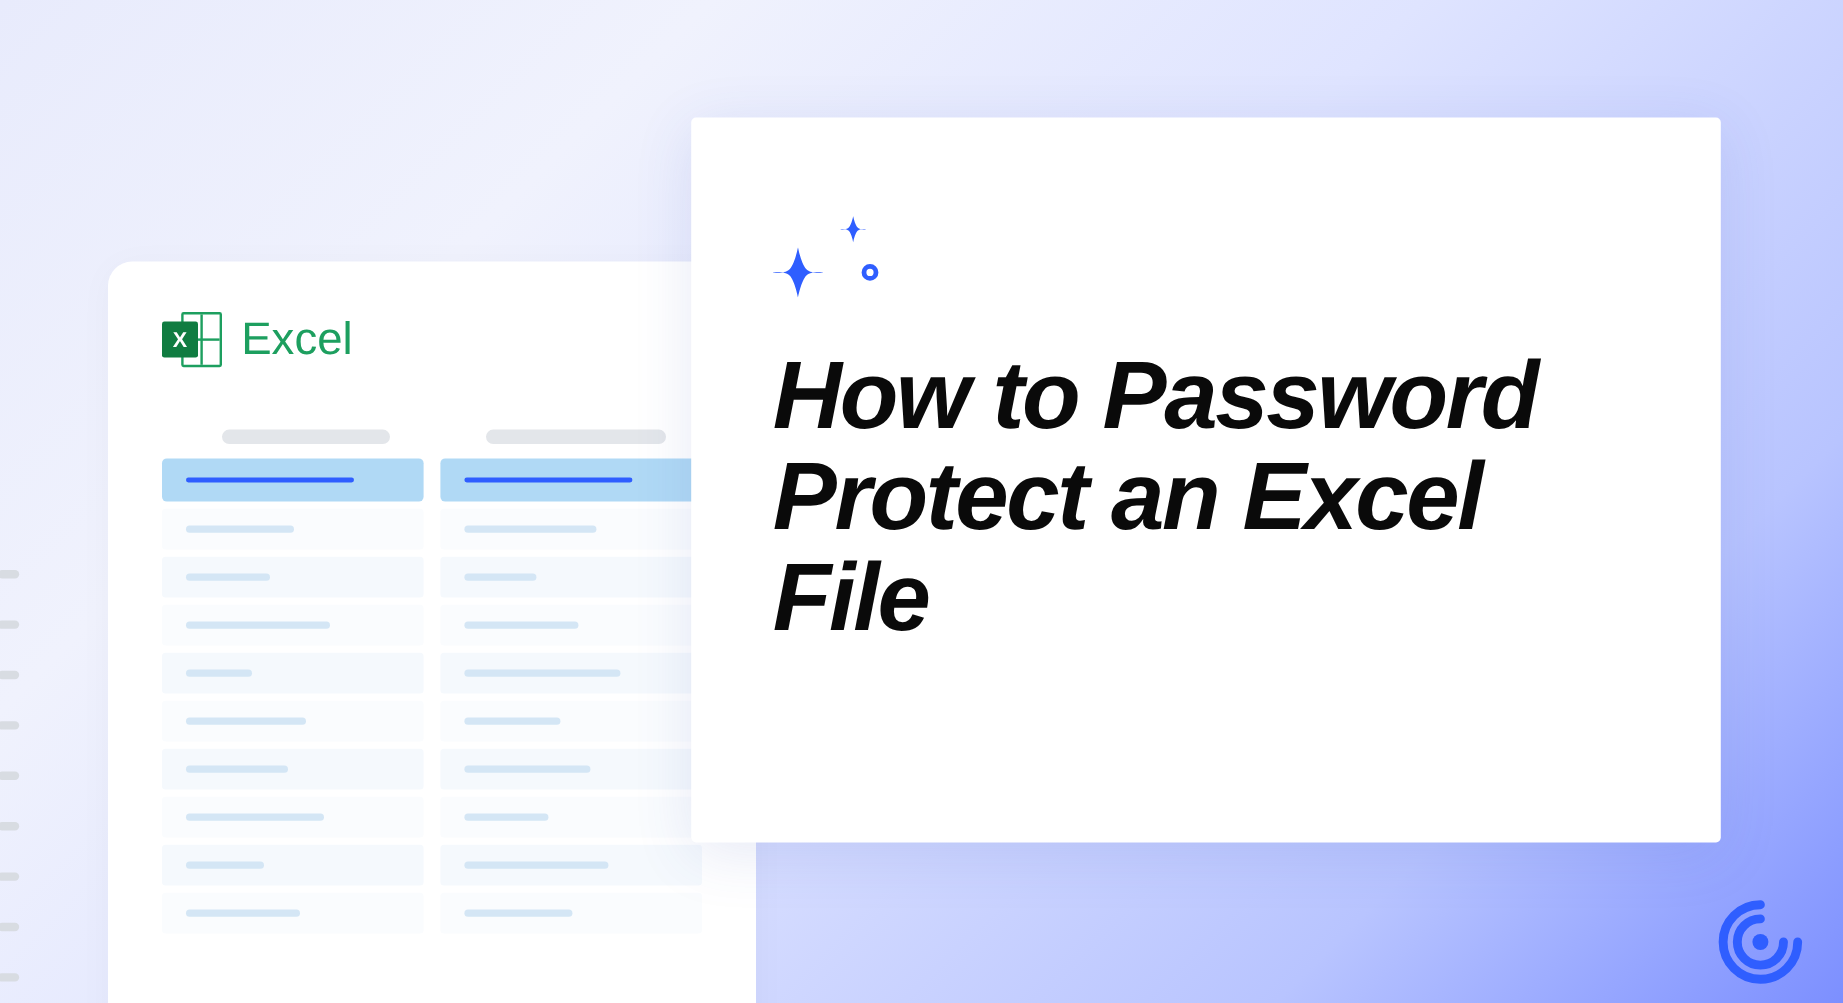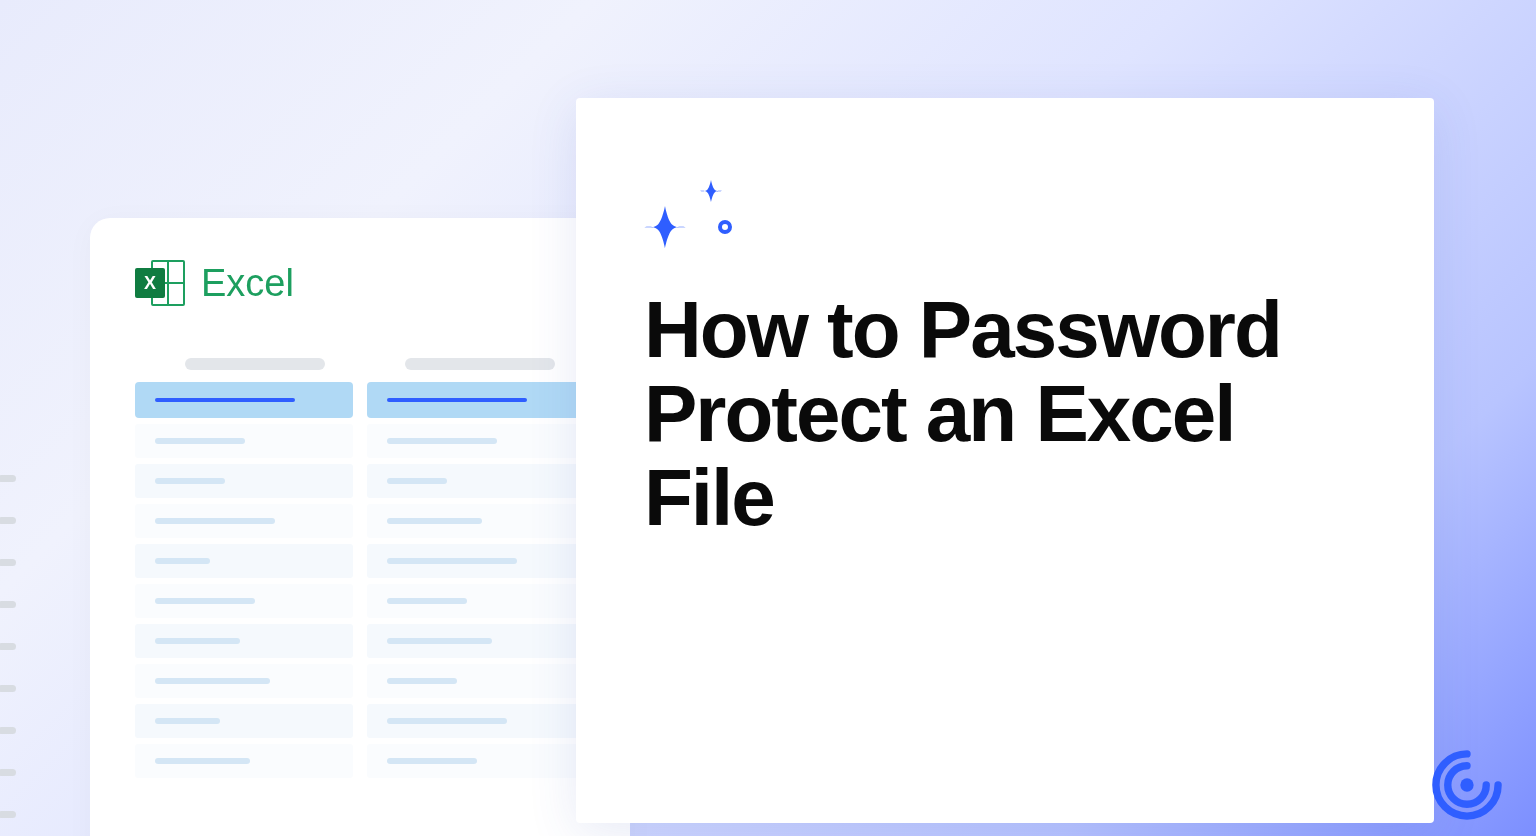--- a/index.html
+++ b/index.html
@@ -179,25 +179,26 @@
       background: #d8dce2;
       border-radius: 4px;
     }
     
     
     .title-card {
       position: absolute;
       left: 576px;
       top: 98px;
       width: 858px;
-      height: 725px;
+      height: 604px;
       background: #ffffff;
       border-radius: 4px;
       box-shadow: 0 10px 50px rgba(60, 80, 180, 0.12);
       padding: 80px 68px;
+      font-style: italic;
     }
     
     .sparkles {
       position: relative;
       width: 120px;
       height: 80px;
       margin-bottom: 30px;
     }
     
     .sparkle-large {

